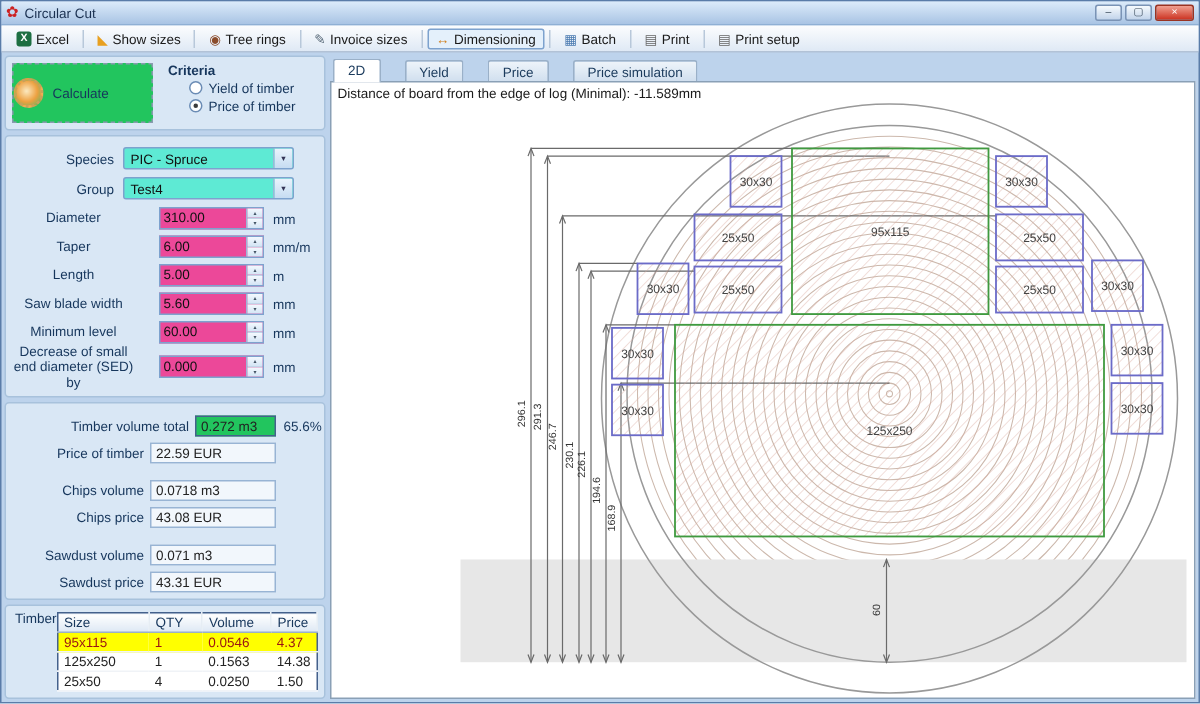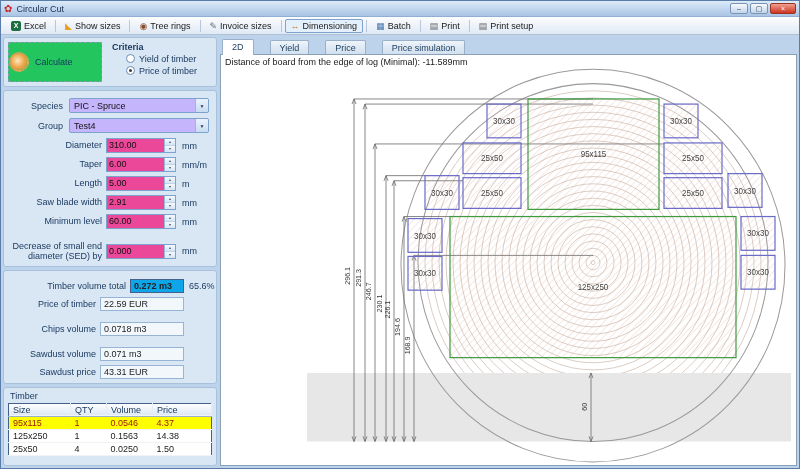--- a/index.html
+++ b/index.html
@@ -27,41 +27,41 @@
   .left-panel{width:214px;display:flex;flex-direction:column;gap:3px;min-height:0}
   .panel-box{background:#d9e7f5;border:1px solid #a8c2dc;border-radius:3px;padding:4px;flex-shrink:0}
   .box1{display:flex;height:50px}
   .calc-btn{width:94px;border:1px dashed #8a9ab0;display:flex;align-items:center;gap:6px;background:#22c55e;cursor:default}
   .calc-icon{width:20px;height:20px;border-radius:50%;background:radial-gradient(circle at 42% 42%,#fbe9c0,#eda040 55%,#8fae55 85%,#6d9348);border:2px dotted #c9a15a}
   .criteria{flex:1;padding-left:10px}
   .criteria-title{font-weight:bold;text-align:left;margin-bottom:1px}
   .radio-row{display:flex;align-items:flex-start;gap:4px;margin-top:2px;padding-left:14px}
   .radio{width:9px;height:9px;border:1px solid #6b8cb5;border-radius:50%;background:#fff;position:relative;flex-shrink:0}
   .radio.sel::after{content:"";position:absolute;inset:2px;background:#3c3c3c;border-radius:50%}
-  .drow{display:flex;align-items:center;margin:3px 3px 5px}
+  .drow{display:flex;align-items:center;margin:3px 16px 5px}
   .dlabel{width:58px;text-align:right;padding-right:6px}
-  .dropdown{flex:1;height:15px;background:#c4b5fd;border:1px solid #7da2ce;border-radius:2px;display:flex;align-items:center;padding-left:4px;color:#111;overflow:hidden}
+  .dropdown{flex:1;height:15px;background:#5eead4;border:1px solid #7da2ce;border-radius:2px;display:flex;align-items:center;padding-left:4px;color:#111;overflow:hidden}
   .darrow{margin-left:auto;width:13px;height:100%;background:linear-gradient(#eaf3fc,#c6dcf2);border-left:1px solid #9ab8d8;display:flex;align-items:center;justify-content:center;font-size:5px;color:#335}
   .frow{display:flex;align-items:center;margin-top:4px}
-  .frow.gap{margin-top:12px}
-  .flabel{width:98px;text-align:right;padding-right:4px;line-height:1.15}
+  .frow.gap{margin-top:0}
+  .flabel{width:98px;text-align:center;padding-right:16px;line-height:1.15}
   .spinbox{width:70px;height:15px;background:#ec4899;border:1px solid #7da2ce;display:flex;flex-shrink:0}
   .spinval{flex:1;padding:1px 2px;color:#111;overflow:hidden}
   .spinner{width:11px;border-left:1px solid #9ab8d8;display:flex;flex-direction:column}
   .spinner span{flex:1;font-size:4px;line-height:6px;text-align:center;background:linear-gradient(#f4f9fe,#d4e5f5);color:#456}
   .spinner span:first-child{border-bottom:1px solid #c0d4e8}
   .funit{padding-left:6px}
   .rrow{display:flex;align-items:center;margin-top:4px}
   .rrow.gap{margin-top:11px}
   .rlabel{flex:1;text-align:right;padding-right:4px}
   .rlabel.bold{font-weight:normal}
   .rvalue{width:84px;height:14px;background:#f2f7fc;border:1px solid #98b4d4;padding:1px 3px;color:#222;flex-shrink:0}
-  .rvalue.strong{width:54px;border:1px solid #44618c;font-weight:bold;background:#0ea5e9}
+  .rvalue.strong{width:54px;border:1px solid #44618c;font-weight:normal;background:#22c55e}
   .rextra{width:28px;padding-left:5px;flex-shrink:0}
-  .box4{flex:1;display:flex;flex-direction:column;min-height:0}
+  .box4{flex:1;display:flex;flex-direction:row;min-height:0}
   .group-title{margin:-1px 0 2px 2px}
   table{width:100%;border-collapse:collapse;background:#fff;border:1px solid #44618c}
   th{background:linear-gradient(#ffffff,#dde8f4);border-bottom:1px solid #9ab0c8;border-right:1px solid #e6edf4;text-align:left;padding:1px 4px;font-weight:normal;color:#16365c}
   td{padding:1px 4px;color:#222;border-bottom:1px solid #f0f3f7}
   th:nth-child(1){width:62px}th:nth-child(2){width:36px}th:nth-child(3){width:46px}
   
   .main{flex:1;display:flex;flex-direction:column;min-width:0}
   .tabbar{height:18px;display:flex;align-items:flex-end;padding-left:2px;gap:16px}
   .tab{padding:2px 9px 2px;background:linear-gradient(#eef4fa,#cfdeee);border:1px solid #9ab0c8;border-bottom:none;border-radius:2px 2px 0 0;color:#1a3a5c}
   .tab.active{background:#fff;position:relative;z-index:3;padding-bottom:3px}
@@ -197,21 +197,21 @@
                 <span class="spinner">
                   <span class="up">▴</span>
                   <span class="dn">▾</span>
                 </span>
               </div>
               <span class="funit">m</span>
             </div>
             <div class="frow">
               <span class="flabel">Saw blade width</span>
               <div class="spinbox">
-                <span class="spinval">2.91</span>
+                <span class="spinval">5.60</span>
                 <span class="spinner">
                   <span class="up">▴</span>
                   <span class="dn">▾</span>
                 </span>
               </div>
               <span class="funit">mm</span>
             </div>
             <div class="frow">
               <span class="flabel">Minimum level</span>
               <div class="spinbox">
@@ -244,20 +244,25 @@
             <span class="rextra">65.6%</span>
           </div>
           <div class="rrow">
             <span class="rlabel">Price of timber</span>
             <span class="rvalue">22.59 EUR</span>
             <span class="rextra"></span>
           </div>
           <div class="rrow gap">
             <span class="rlabel">Chips volume</span>
             <span class="rvalue">0.0718 m3</span>
+            <span class="rextra"></span>
+          </div>
+          <div class="rrow">
+            <span class="rlabel">Chips price</span>
+            <span class="rvalue">43.08 EUR</span>
             <span class="rextra"></span>
           </div>
           <div class="rrow gap">
             <span class="rlabel">Sawdust volume</span>
             <span class="rvalue">0.071 m3</span>
             <span class="rextra"></span>
           </div>
           <div class="rrow">
             <span class="rlabel">Sawdust price</span>
             <span class="rvalue">43.31 EUR</span>

